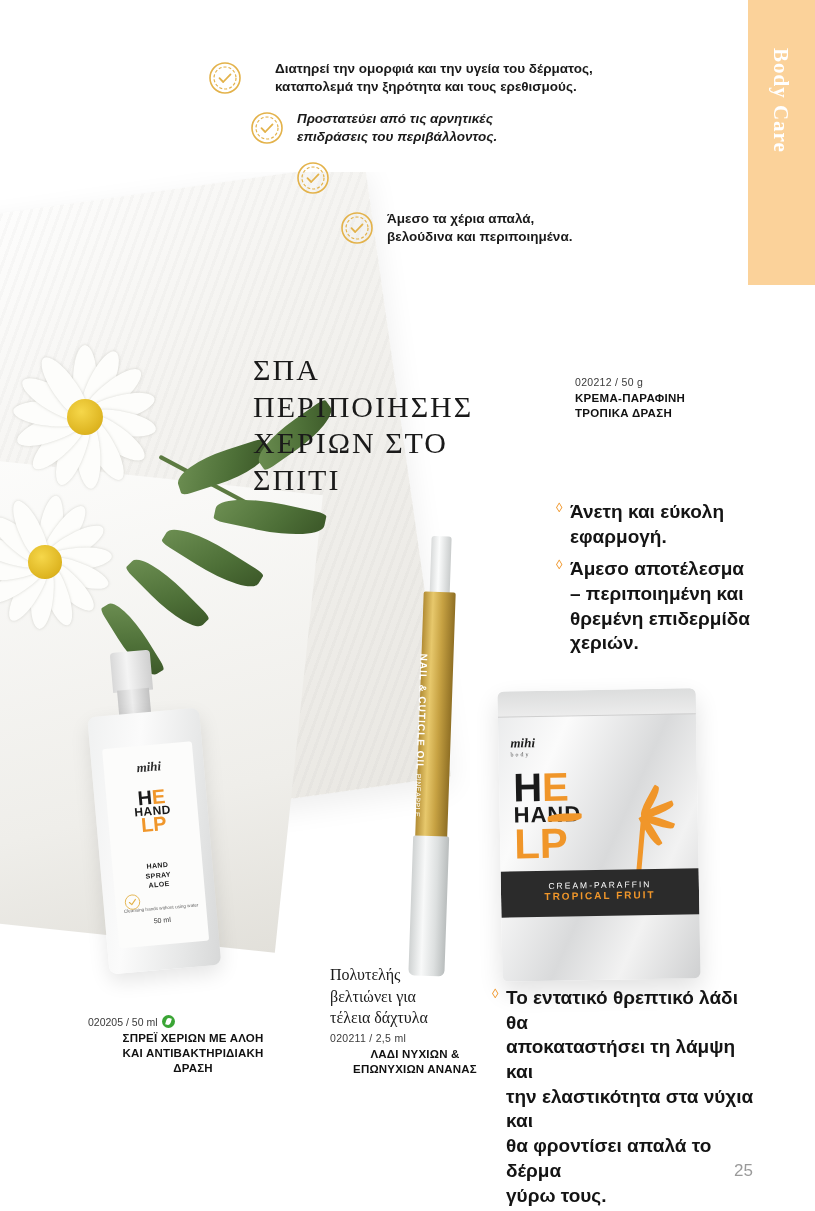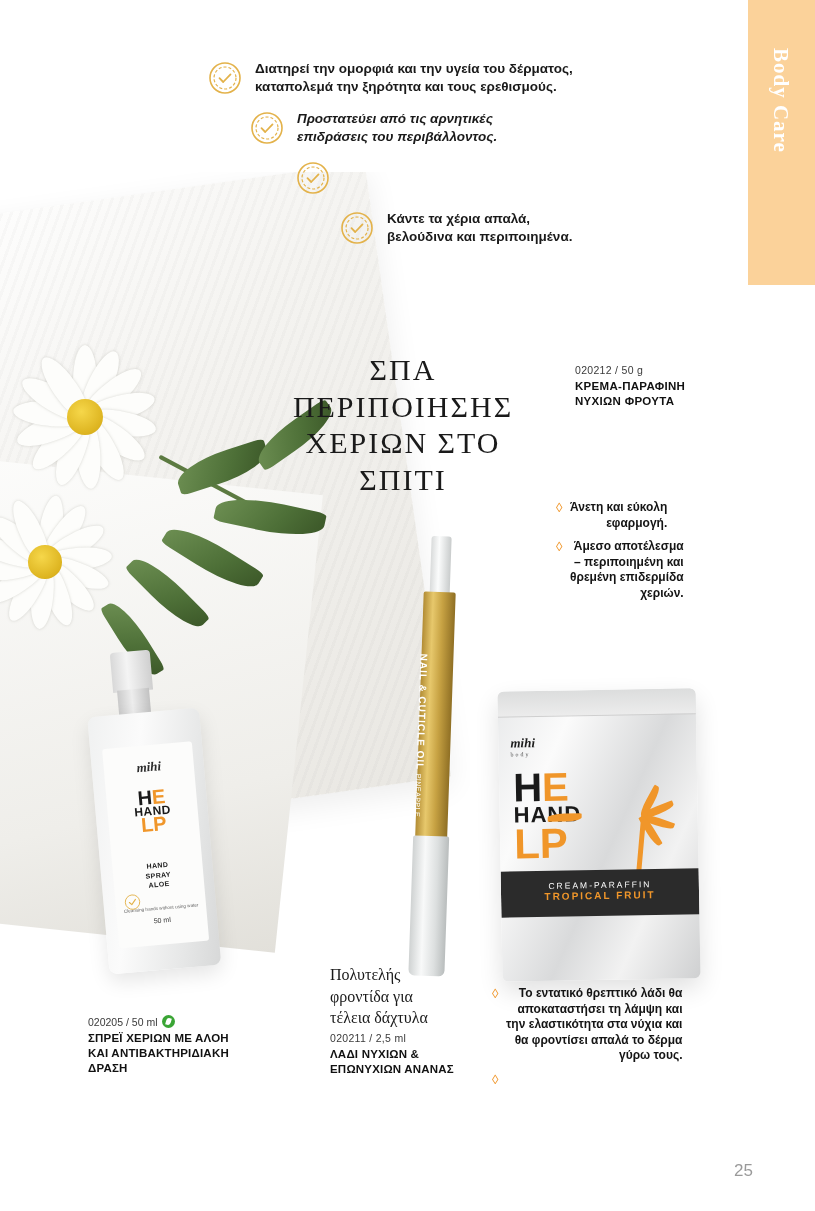--- a/index.html
+++ b/index.html
@@ -313,32 +313,32 @@
     border-radius: 3px;
     transform: rotate(6deg);
   }
 
   
   .spa-title {
     position: absolute;
     right: 262px;
     top: 352px;
     width: 300px;
-    text-align: center;
+    text-align: left;
     font-family: "Liberation Serif", serif;
     font-size: 30px;
     line-height: 1.22;
     letter-spacing: 2px;
     color: #1a1a1a;
   }
 
   .sku-block-1 {
     position: absolute;
     left: 575px;
-    top: 364px;
+    top: 376px;
     width: 200px;
   }
   .sku-line { font-size: 10.5px; color: #3a3a3a; letter-spacing: .3px; }
   .sku-name {
     font-size: 11.5px; font-weight: bold; color: #111;
     line-height: 1.3; margin-top: 3px; letter-spacing: .3px;
   }
 
   .bullets-1 {
     position: absolute;
@@ -352,25 +352,24 @@
     margin-bottom: 8px;
   }
   .bullet .mark {
     flex: 0 0 auto;
     width: 14px;
     color: #f0962a;
     font-size: 13px;
     line-height: 1.25;
   }
   .bullet .btxt {
-    font-size: 12px;
+    font-size: 19px;
     font-weight: bold;
     color: #141414;
     line-height: 1.3;
-    text-align: right;
   }
 
   
   .cap-spray {
     position: absolute;
     left: 88px;
     top: 1015px;
     width: 210px;
   }
   .cap-spray .line1 { font-size: 10.5px; color: #3a3a3a; display:flex; align-items:center; gap:5px;}
@@ -384,21 +383,21 @@
   .eco-badge:after {
     content:"";
     position:absolute; left:4px; top:3px;
     width:5px; height:7px;
     background:#fff;
     border-radius: 60% 0 60% 0;
     transform: rotate(15deg);
   }
   .cap-title {
     font-size: 11.5px; font-weight: bold; color: #111;
-    line-height: 1.3; margin-top: 3px; letter-spacing: .2px;
+    line-height: 1.3; margin-top: 3px; letter-spacing: .2px; text-align: center;
   }
 
   .cap-pen-lead {
     position: absolute;
     left: 330px;
     top: 964px;
     width: 150px;
     font-family: "Liberation Serif", serif;
     font-size: 16px;
     line-height: 1.35;
@@ -486,21 +485,21 @@
 
 <div class="benefits">
   <div class="benefit b1">
     <span class="seal">
       <svg width="40" height="40" viewBox="0 0 40 40">
         <circle cx="20" cy="20" r="15" fill="none" stroke="#e3b24a" stroke-width="1.6"></circle>
         <circle cx="20" cy="20" r="11" fill="none" stroke="#e3b24a" stroke-width="1.2" stroke-dasharray="3 2"></circle>
         <path d="M14.5 20.2 L18.2 24 L25.5 16.4" fill="none" stroke="#e3b24a" stroke-width="1.8" stroke-linecap="round" stroke-linejoin="round"></path>
       </svg>
     </span>
-    <span class="txt" style="white-space: pre-line;">Διατηρεί την ομορφιά και την υγεία του δέρματος,
+    <span class="txt" style="white-space: pre-line; margin-left: 20px;">Διατηρεί την ομορφιά και την υγεία του δέρματος,
 καταπολεμά την ξηρότητα και τους ερεθισμούς.</span>
   </div>
   <div class="benefit b2">
     <span class="seal">
       <svg width="40" height="40" viewBox="0 0 40 40">
         <circle cx="20" cy="20" r="15" fill="none" stroke="#e3b24a" stroke-width="1.6"></circle>
         <circle cx="20" cy="20" r="11" fill="none" stroke="#e3b24a" stroke-width="1.2" stroke-dasharray="3 2"></circle>
         <path d="M14.5 20.2 L18.2 24 L25.5 16.4" fill="none" stroke="#e3b24a" stroke-width="1.8" stroke-linecap="round" stroke-linejoin="round"></path>
       </svg>
     </span>
@@ -517,34 +516,34 @@
     </span>
   </div>
   <div class="benefit b4">
     <span class="seal">
       <svg width="40" height="40" viewBox="0 0 40 40">
         <circle cx="20" cy="20" r="15" fill="none" stroke="#e3b24a" stroke-width="1.6"></circle>
         <circle cx="20" cy="20" r="11" fill="none" stroke="#e3b24a" stroke-width="1.2" stroke-dasharray="3 2"></circle>
         <path d="M14.5 20.2 L18.2 24 L25.5 16.4" fill="none" stroke="#e3b24a" stroke-width="1.8" stroke-linecap="round" stroke-linejoin="round"></path>
       </svg>
     </span>
-    <span class="txt" style="white-space: pre-line;">Κάντε τα χέρια απαλά,
+    <span class="txt" style="white-space: pre-line;">Άμεσο τα χέρια απαλά,
 βελούδινα και περιποιημένα.</span>
   </div>
 </div>
 
 <div class="spa-title" style="white-space: pre-line;">ΣΠΑ
 ΠΕΡΙΠΟΙΗΣΗΣ
 ΧΕΡΙΩΝ ΣΤΟ
 ΣΠΙΤΙ</div>
 
 <div class="sku-block-1">
   <div class="sku-line">020212  / 50 g</div>
   <div class="sku-name" style="white-space: pre-line;">ΚΡΕΜΑ-ΠΑΡΑΦΙΝΗ
-ΝΥΧΙΩΝ ΦΡΟΥΤΑ</div>
+ΤΡΟΠΙΚΑ ΔΡΑΣΗ</div>
 </div>
 
 <div class="bullets-1">
   <div class="bullet">
     <span class="mark">◊</span>
     <span class="btxt" style="white-space: pre-line;">Άνετη και εύκολη
 εφαρμογή.</span>
   </div>
   <div class="bullet">
     <span class="mark">◊</span>
@@ -620,21 +619,21 @@
   <div class="line1">
     <span>020205 / 50 ml</span>
     <span class="eco-badge"></span>
   </div>
   <div class="cap-title" style="white-space: pre-line;">ΣΠΡΕΪ ΧΕΡΙΩΝ ΜΕ ΑΛΟΗ
 ΚΑΙ ΑΝΤΙΒΑΚΤΗΡΙΔΙΑΚΗ
 ΔΡΑΣΗ</div>
 </div>
 
 <div class="cap-pen-lead" style="white-space: pre-line;">Πολυτελής
-φροντίδα για
+βελτιώνει για
 τέλεια δάχτυλα</div>
 <div class="cap-pen">
   <div class="sku-line">020211 / 2,5 ml</div>
   <div class="cap-title" style="white-space: pre-line;">ΛΑΔΙ ΝΥΧΙΩΝ &amp;
 ΕΠΩΝΥΧΙΩΝ ΑΝΑΝΑΣ</div>
 </div>
 
 <div class="bullets-2">
   <div class="bullet">
     <span class="mark">◊</span>

